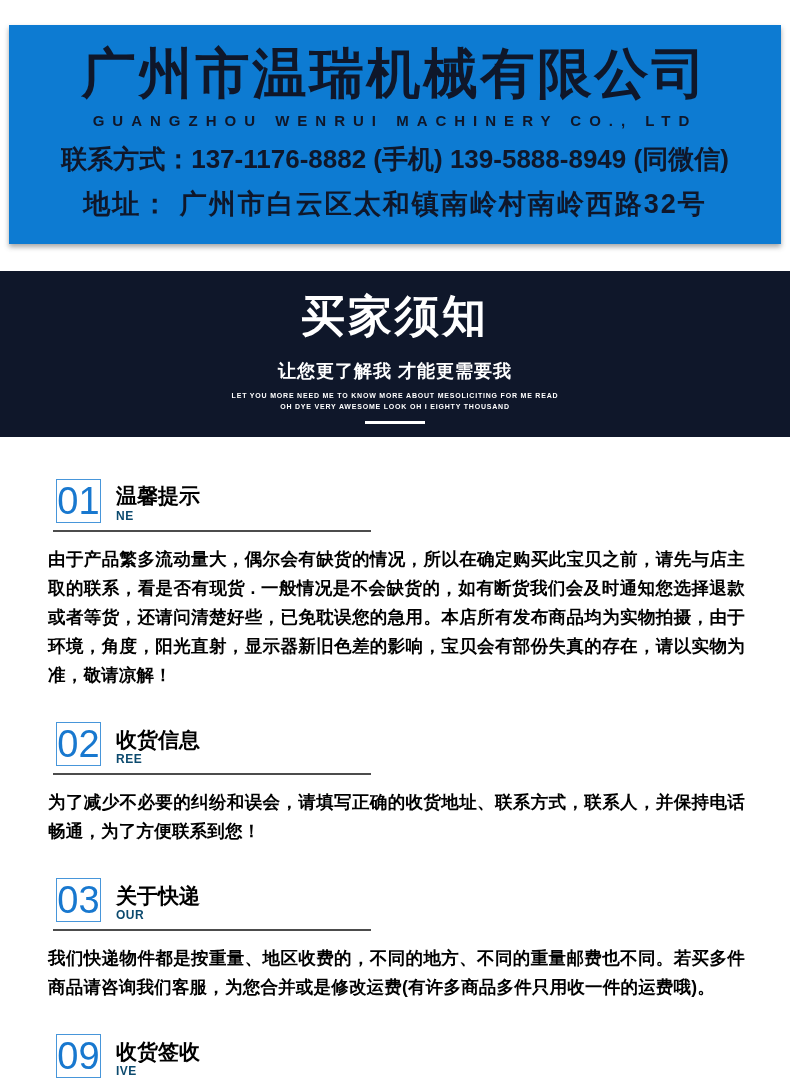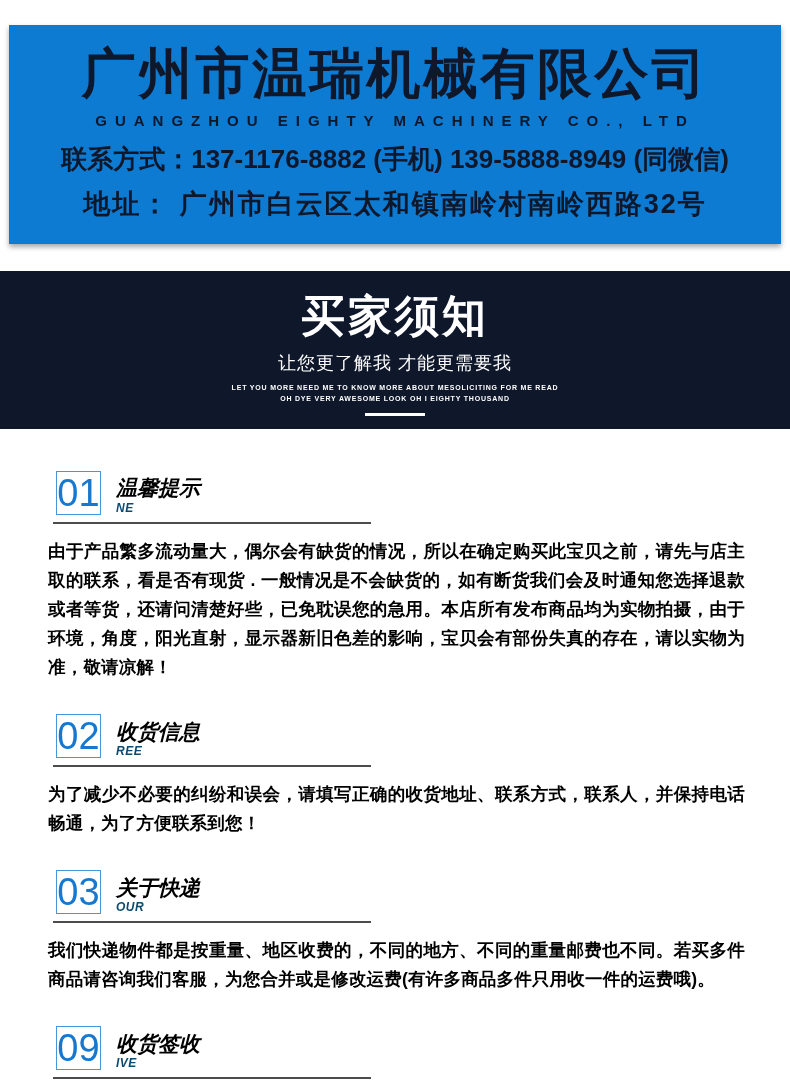--- a/index.html
+++ b/index.html
@@ -39,59 +39,59 @@
 
   
   .banner2 {
     margin-top:27px;
     background:#0f172a;
     color:#fff;
     text-align:center;
     padding:23px 0 13px 0;
   }
   .notice-title { font-size:44px; font-weight:bold; letter-spacing:3px; line-height:1.0; }
-  .notice-sub   { font-size:18px; font-weight:normal; letter-spacing:1px; margin-top:13px; }
+  .notice-sub   { font-size:18px; font-weight:bold; letter-spacing:1px; margin-top:21px; }
   .notice-en    { font-size:7px; font-weight:bold; letter-spacing:.8px; line-height:1.6; margin-top:7px; }
   .notice-divider { width:60px; height:3px; background:#fff; margin:9px auto 0 auto; }
 
   
   .sections { padding:0 45px 20px 48px; }
   .notice-section { margin-top:32px; }
   .notice-section:first-child { margin-top:41px; }
   .sec-head { display:flex; align-items:flex-end; margin-left:8px; }
   .num-box {
     width:45px; height:44px;
     border:1px solid #4796da;
     color:#1878cf;
     font-size:38px; line-height:42px;
     text-align:center;
     font-family:"Liberation Sans","DejaVu Sans",sans-serif;
     flex:0 0 auto;
   }
-  .sec-titles { margin-left:15px; padding-top:6px;font-style:italic; }
+  .sec-titles { margin-left:15px; padding-top:6px; }
   .sec-title { font-size:21px; font-weight:bold; color:#000; line-height:1.1; }
   .sec-sub   { font-size:12px; font-weight:bold; color:#0c4a6e; margin-top:1px; letter-spacing:.5px; }
   .sec-rule  { height:2px; background:#4c4c4c; width:318px; margin:7px 0 0 5px; }
   .sec-body {
     margin-top:13px;
     font-size:17.5px; font-weight:bold;
     line-height:1.66;
     text-align:justify;
     color:#000;
     letter-spacing:.2px;
   }
 </style>
 </head>
 <body>
 
 <div class="page">
 
   <header class="banner1">
     <div class="company-name">广州市温瑞机械有限公司</div>
-    <div class="company-en">GUANGZHOU EIGHTY MACHINERY CO., LTD</div>
+    <div class="company-en">GUANGZHOU WENRUI MACHINERY CO., LTD</div>
     <div class="contact-line">联系方式：137-1176-8882 (手机)  139-5888-8949 (同微信)</div>
     <div class="address-line">地址： 广州市白云区太和镇南岭村南岭西路32号</div>
   </header>
 
   <section class="banner2">
     <div class="notice-title">买家须知</div>
     <div class="notice-sub">让您更了解我 才能更需要我</div>
     <div class="notice-en">
       <div>LET YOU MORE NEED ME TO KNOW MORE ABOUT MESOLICITING FOR ME READ</div>
       <div>OH DYE VERY AWESOME LOOK OH I EIGHTY THOUSAND</div>

